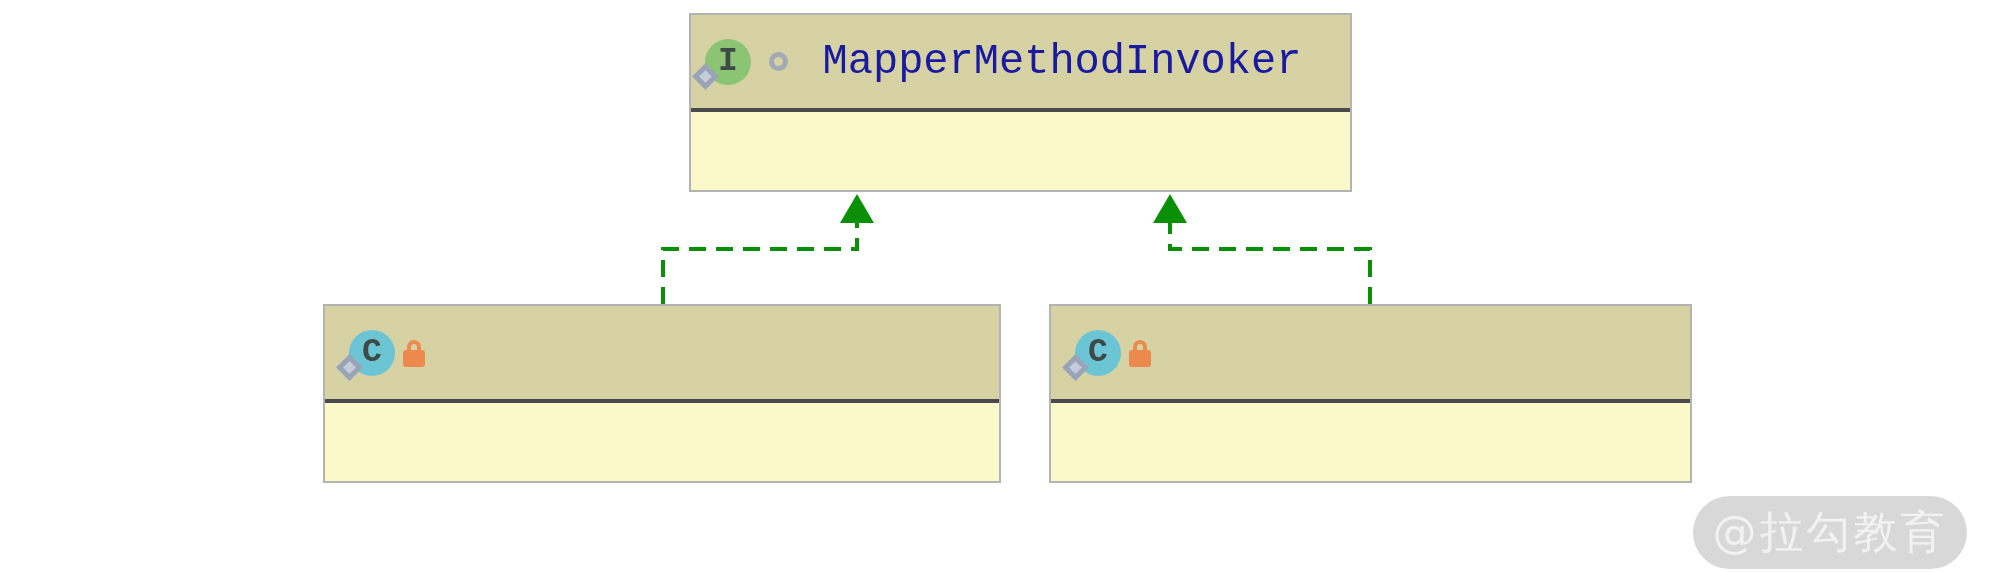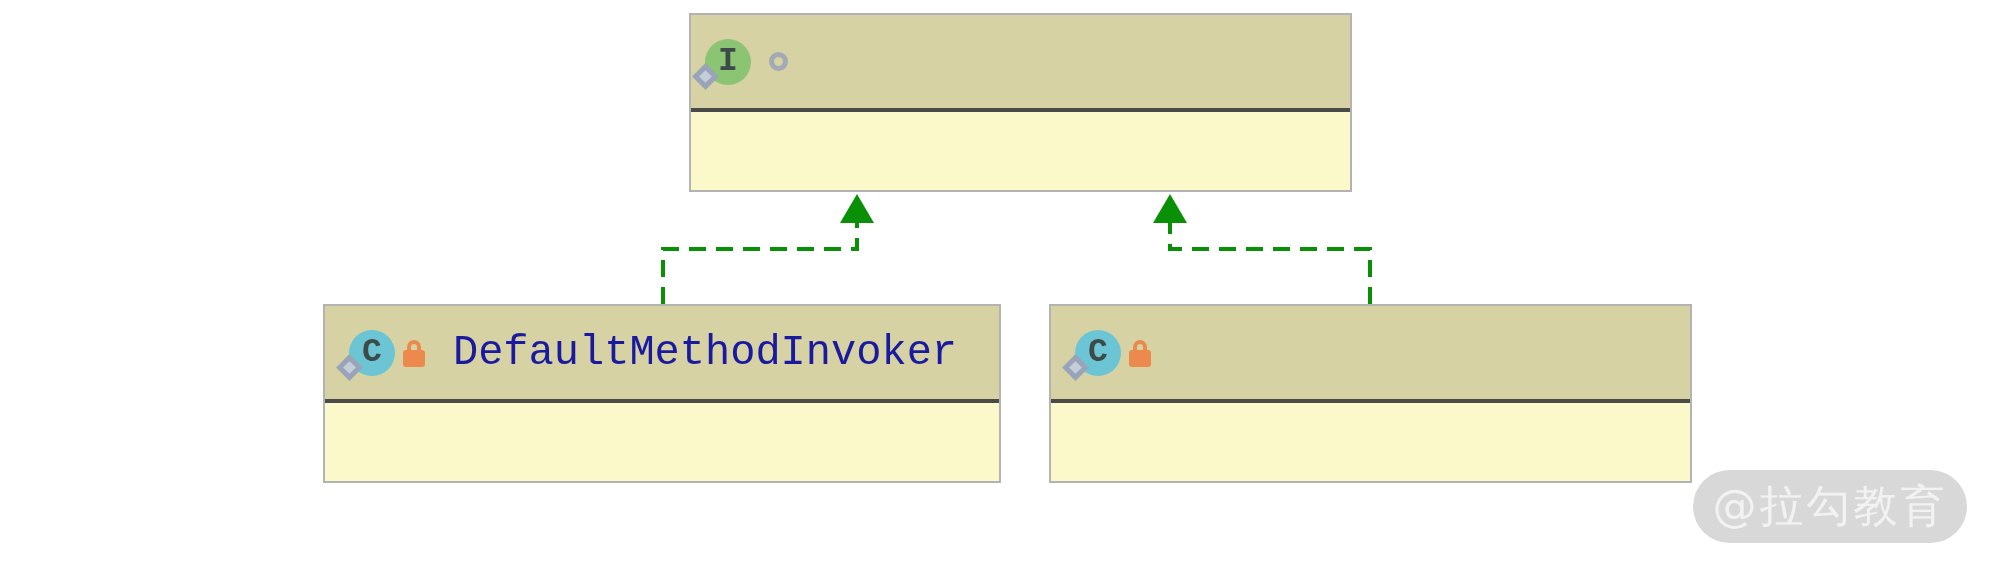--- a/index.html
+++ b/index.html
@@ -76,21 +76,21 @@
     flex: 1;
     text-align: center;
     font: 42px "Liberation Mono", "DejaVu Sans Mono", monospace;
     color: #1a1aa0;
     white-space: nowrap;
   }
   .node-divider { height: 4px; background: #4a4a4a; }
   .node-body { height: 78px; background: #fbf8c9; }
   .watermark {
     position: absolute;
-    left: 1693px; top: 470px;
+    left: 1693px; top: 496px;
     width: 274px; height: 73px;
     border-radius: 37px;
     background: #d8d8d8;
     z-index: 2;
     display: flex;
     align-items: center;
     justify-content: center;
     font-size: 44px;
     letter-spacing: 3px;
     color: #f2f2f2;
@@ -109,36 +109,36 @@
     <polygon points="1170,194 1153,223 1187,223" fill="#0a9006"></polygon>
   </svg>
 
   <div class="node interface-node" style="left:689px; top:13px; width:663px;">
     <div class="node-header">
       <span class="badge interface-badge">
         <span class="badge-letter">I</span>
         <span class="diamond"></span>
       </span>
       <span class="ring"></span>
+      <span class="node-title">MapperMethodInvoker</span>
     </div>
     <div class="node-divider"></div>
     <div class="node-body"></div>
   </div>
 
   <div class="node class-node" style="left:323px; top:304px; width:678px;">
     <div class="node-header">
       <span class="badge class-badge">
         <span class="badge-letter">C</span>
         <span class="diamond"></span>
       </span>
       <svg class="lock" width="22" height="30" viewBox="0 0 22 30">
         <path d="M6 15 V9 a5 5 0 0 1 10 0 V15" fill="none" stroke="#ec8a4e" stroke-width="4"></path>
         <rect x="0" y="12" width="22" height="17" rx="3" fill="#ec8a4e"></rect>
       </svg>
-      <span class="node-title">DefaultMethodInvoker</span>
     </div>
     <div class="node-divider"></div>
     <div class="node-body"></div>
   </div>
 
   <div class="node class-node" style="left:1049px; top:304px; width:643px;">
     <div class="node-header">
       <span class="badge class-badge">
         <span class="badge-letter">C</span>
         <span class="diamond"></span>

